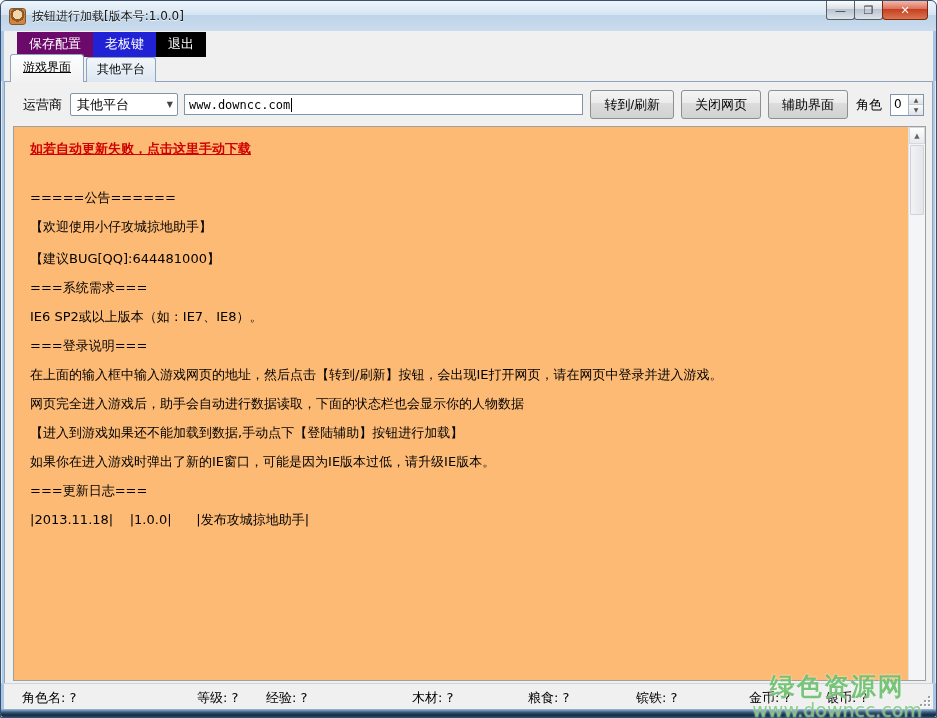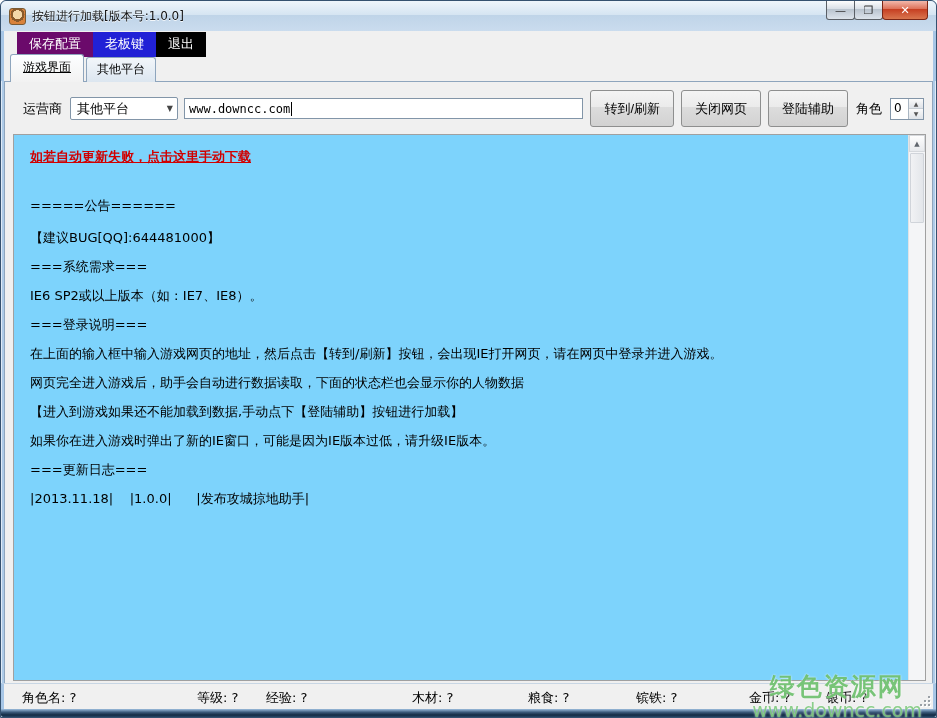--- a/index.html
+++ b/index.html
@@ -80,41 +80,41 @@
     font-size:13px; cursor:pointer;
   }
   .combo .arrow { font-size:8px; color:#444; }
   .url-input {
     flex:1 1 auto; height:21px; margin-left:6px; background:#fff; border:1px solid #8295a8;
     font-family:"DejaVu Sans Mono","Liberation Mono",monospace; font-size:12px;
     display:flex; align-items:center; padding-left:4px; white-space:nowrap; overflow:hidden;
   }
   .caret { display:inline-block; width:1px; height:14px; background:#000; margin-left:1px; }
   .tb-btn {
-    height:37px; margin-left:7px; padding:0 13px; font-size:13px; cursor:pointer;
+    height:29px; margin-left:7px; padding:0 13px; font-size:13px; cursor:pointer;
     border:1px solid #8e8f8f; border-radius:3px;
     background:linear-gradient(#f4f4f4,#ebebeb 45%,#dcdcdc 46%,#d2d2d2);
     white-space:nowrap;
   }
   .spinbox {
     width:34px; height:22px; background:#fff; border:1px solid #8295a8; display:flex;
     font-size:12px;
   }
   .spin-val { flex:1; padding:2px 0 0 3px; }
   .spin-btns { width:15px; display:flex; flex-direction:column; border-left:1px solid #aab6c2; }
   .spin-btns div {
     flex:1; font-size:6px; line-height:9px; text-align:center; color:#555; cursor:pointer;
     background:linear-gradient(#fafafa,#dfe3e8); border-bottom:1px solid #c6cdd4;
   }
   .spin-btns div:last-child { border-bottom:none; }
 
   
   .content-wrap { flex:1 1 auto; margin:3px 6px 2px 8px; position:relative; overflow:hidden; }
   .browser {
-    position:absolute; inset:0; background:#7dd3fc; border:1px solid #a0a0a0;
+    position:absolute; inset:0; background:#fdba74; border:1px solid #a0a0a0;
     padding:14px 30px 14px 16px; overflow:hidden;
   }
   .browser p { margin:0 0 13px; line-height:16px; font-size:13px; white-space:pre-wrap; }
   .browser p.gap { margin-top:16px; }
   .dl-link { color:#d10000; font-weight:bold; text-decoration:underline; cursor:pointer; margin-bottom:33px !important; }
 
   
   .scrollbar {
     position:absolute; top:1px; right:1px; bottom:1px; width:17px; background:#f4f5f7;
     border-left:1px solid #e2e3e5;
@@ -211,35 +211,36 @@
       <div class="combo">
         <span>其他平台</span>
         <span class="arrow">▼</span>
       </div>
       <div class="url-input">
         <span>www.downcc.com</span>
           <span class="caret"></span>
       </div>
       <button class="tb-btn">转到/刷新</button>
       <button class="tb-btn">关闭网页</button>
-      <button class="tb-btn">登陆辅助</button>
+      <button class="tb-btn">辅助界面</button>
       <span class="tb-label">角色</span>
       <div class="spinbox">
         <span class="spin-val">0</span>
         <div class="spin-btns">
           <div>▲</div>
           <div>▼</div>
         </div>
       </div>
     </div>
 
     <div class="content-wrap">
       <div class="browser">
         <p class="dl-link">如若自动更新失败，点击这里手动下载</p>
         <p class="gap">=====公告======</p>
+        <p>【欢迎使用小仔攻城掠地助手】</p>
         <p class="gap">【建议BUG[QQ]:644481000】</p>
         <p>===系统需求===</p>
         <p>IE6 SP2或以上版本（如：IE7、IE8）。</p>
         <p>===登录说明===</p>
         <p>在上面的输入框中输入游戏网页的地址，然后点击【转到/刷新】按钮，会出现IE打开网页，请在网页中登录并进入游戏。</p>
         <p>网页完全进入游戏后，助手会自动进行数据读取，下面的状态栏也会显示你的人物数据</p>
         <p>【进入到游戏如果还不能加载到数据,手动点下【登陆辅助】按钮进行加载】</p>
         <p>如果你在进入游戏时弹出了新的IE窗口，可能是因为IE版本过低，请升级IE版本。</p>
         <p>===更新日志===</p>
         <p>|2013.11.18|    |1.0.0|      |发布攻城掠地助手|</p>

